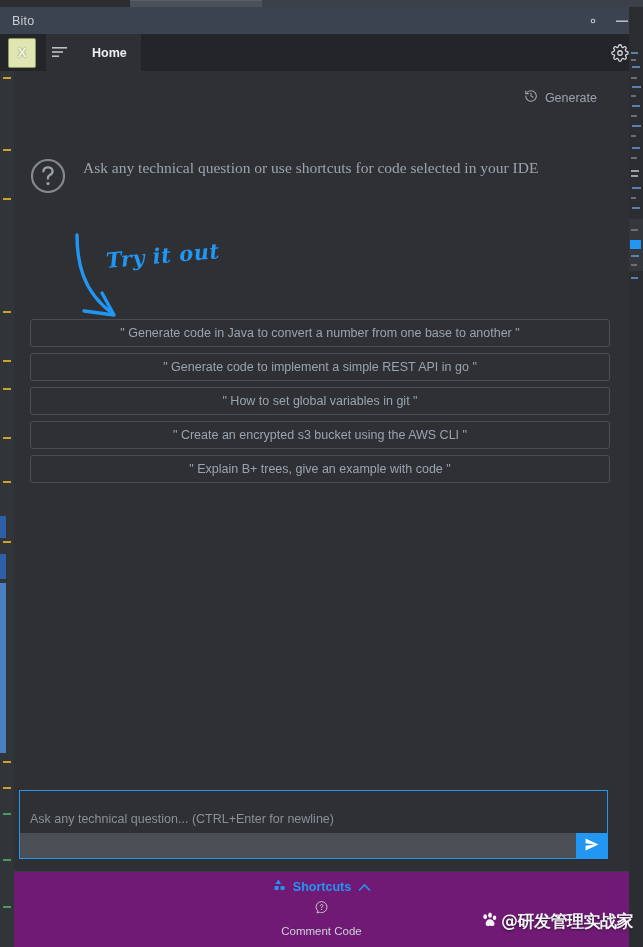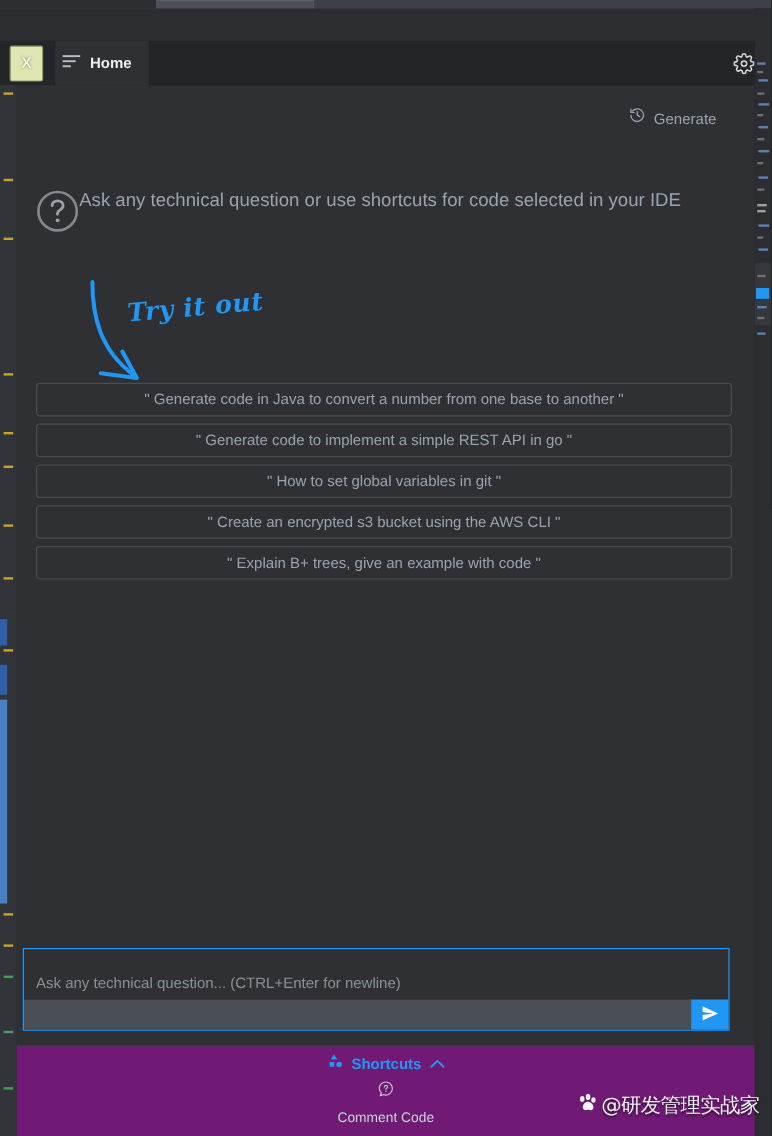--- a/index.html
+++ b/index.html
@@ -96,21 +96,21 @@
     font-weight: bold;
     box-sizing: border-box;
     text-shadow: 0 0 2px rgba(90,100,50,.8);
   }
   .tab-home {
     height: 37px;
     margin-left: 10px;
     padding: 0 14px 0 6px;
     display: flex;
     align-items: center;
-    gap: 8px;
+    gap: 25px;
     background: #2e3033;
     cursor: pointer;
   }
   .tab-home .lbl {
     color: #eceff2;
     font-size: 12.5px;
     font-weight: bold;
   }
   .tabbar-gear {
     margin-left: auto;
@@ -180,20 +180,22 @@
     color: #9aa4b0;
     font-size: 12.5px;
   }
 
   
   .hero {
     position: absolute;
     left: 16px; top: 84px;
     width: 585px;
     display: flex;
+    gap: 17px;
+    font-family: Liberation Serif, serif;
   }
   .q-circle { flex: 0 0 auto; margin-top: 3px; }
   .hero-text {
     color: #9aa4b0;
     font-size: 15.5px;
     line-height: 26px;
     max-width: 520px;
   }
 
   
@@ -332,38 +334,55 @@
   
   .watermark {
     position: absolute;
     right: 10px;
     bottom: 14px;
     display: flex;
     align-items: center;
     gap: 2px;
     color: #f2f4f6;
     font-size: 17px;
-    font-weight: normal;
+    font-weight: bold;
     font-family: "DejaVu Sans", sans-serif;
     text-shadow: 0 1px 2px rgba(0,0,0,.6);
     letter-spacing: -.5px;
     white-space: nowrap;
   }
 </style>
 </head>
 <body>
 
 <div id="app">
 
   <div class="top-sliver">
     <div class="seg-a"></div>
     <div class="seg-b"></div>
     <div class="seg-c"></div>
   </div>
 
+  <div class="titlebar">
+    <div class="titlebar-label">Bito</div>
+    <div class="titlebar-actions">
+      <div class="tb-icon">
+        <svg width="14" height="14" viewBox="0 0 24 24" fill="#c5cad0">
+          <path d="M12 8a4 4 0 100 8 4 4 0 000-8zm0 6.2a2.2 2.2 0 110-4.4 2.2 2.2 0 010 4.4z"></path>
+          <path d="M20.4 13.1l-1.6-.9a7 7 0 000-2.4l1.6-.9-1.9-3.3-1.6.9a7 7 0 00-2.1-1.2V3.4h-3.8v1.9a7 7 0 00-2.1 1.2l-1.6-.9-1.9 3.3 1.6.9a7 7 0 000 2.4l-1.6.9 1.9 3.3 1.6-.9a7 7 0 002.1 1.2v1.9h3.8v-1.9a7 7 0 002.1-1.2l1.6.9 1.9-3.3z" opacity="0"></path>
+          <path d="M19.9 12c0-.4 0-.8-.1-1.2l1.7-1.3-1.7-3-2 .8a6.6 6.6 0 00-2-1.2L15.5 4h-3.4l-.3 2.1c-.7.3-1.4.7-2 1.2l-2-.8-1.7 3L7.8 10.8c-.1.4-.1.8-.1 1.2s0 .8.1 1.2L6.1 14.5l1.7 3 2-.8c.6.5 1.3.9 2 1.2l.3 2.1h3.4l.3-2.1c.7-.3 1.4-.7 2-1.2l2 .8 1.7-3-1.7-1.3c.1-.4.1-.8.1-1.2z" opacity="0"></path>
+        </svg>
+      </div>
+      <div class="tb-icon">
+        <svg width="14" height="14" viewBox="0 0 14 14">
+          <rect x="1" y="6.5" width="12" height="1.4" fill="#c5cad0"></rect>
+        </svg>
+      </div>
+    </div>
+  </div>
 
   <div class="tabbar">
     <div class="logo-x">X</div>
     <div class="tab-home">
       <span>
         <svg width="15" height="12" viewBox="0 0 15 12">
           <rect x="0" y="1" width="15" height="1.6" fill="#b9bfc6"></rect>
           <rect x="0" y="5.2" width="11" height="1.6" fill="#b9bfc6"></rect>
           <rect x="0" y="9.4" width="7" height="1.6" fill="#b9bfc6"></rect>
         </svg>

